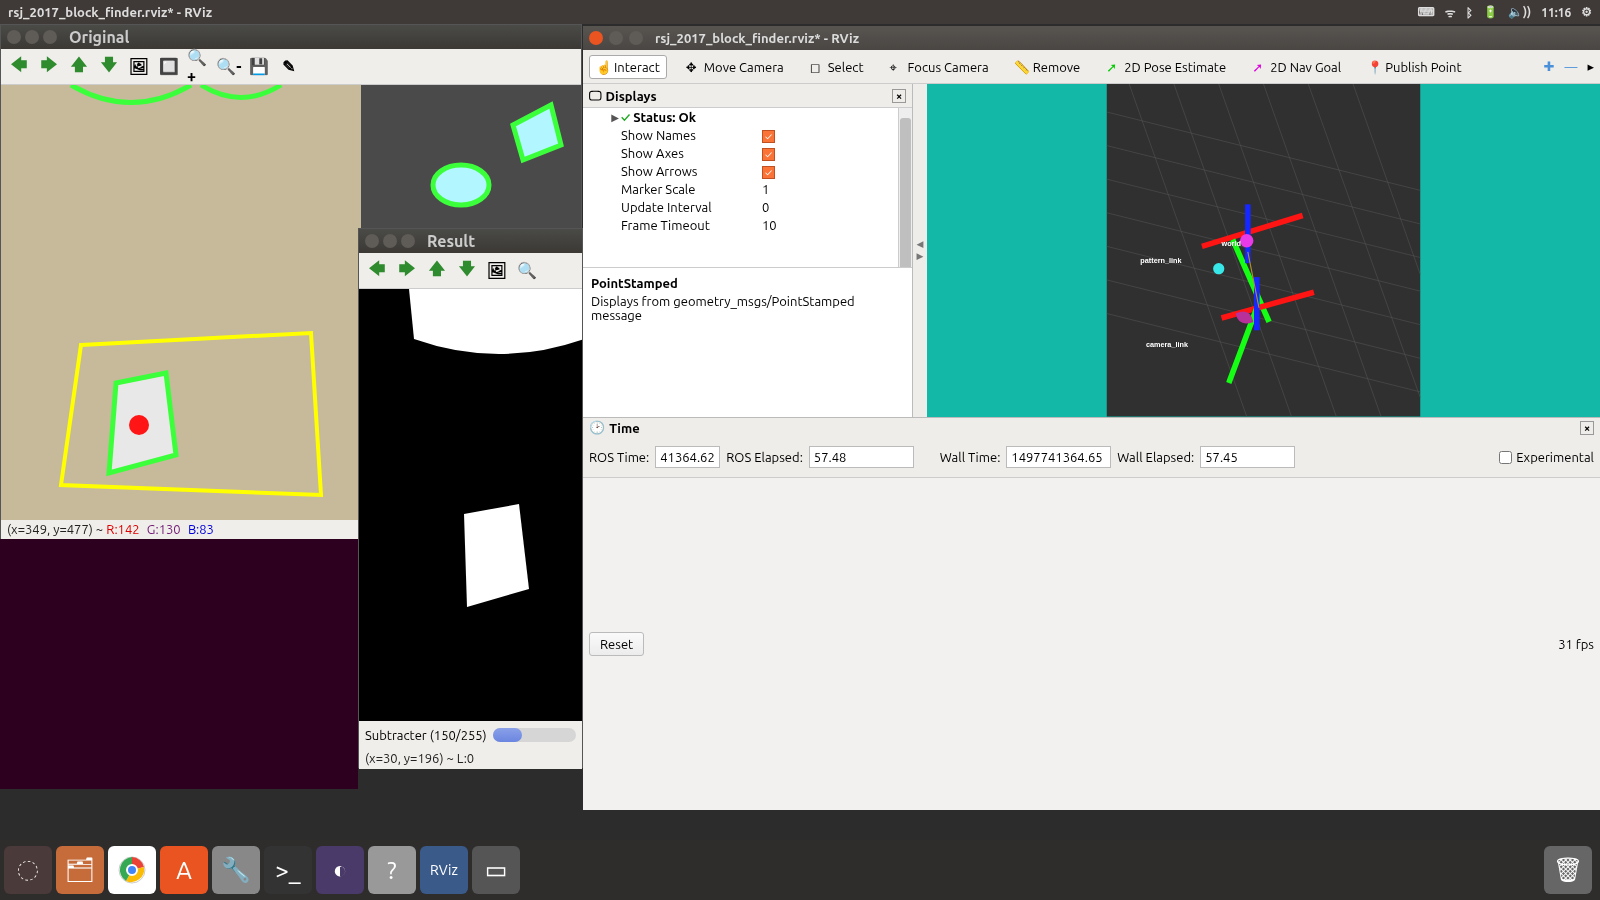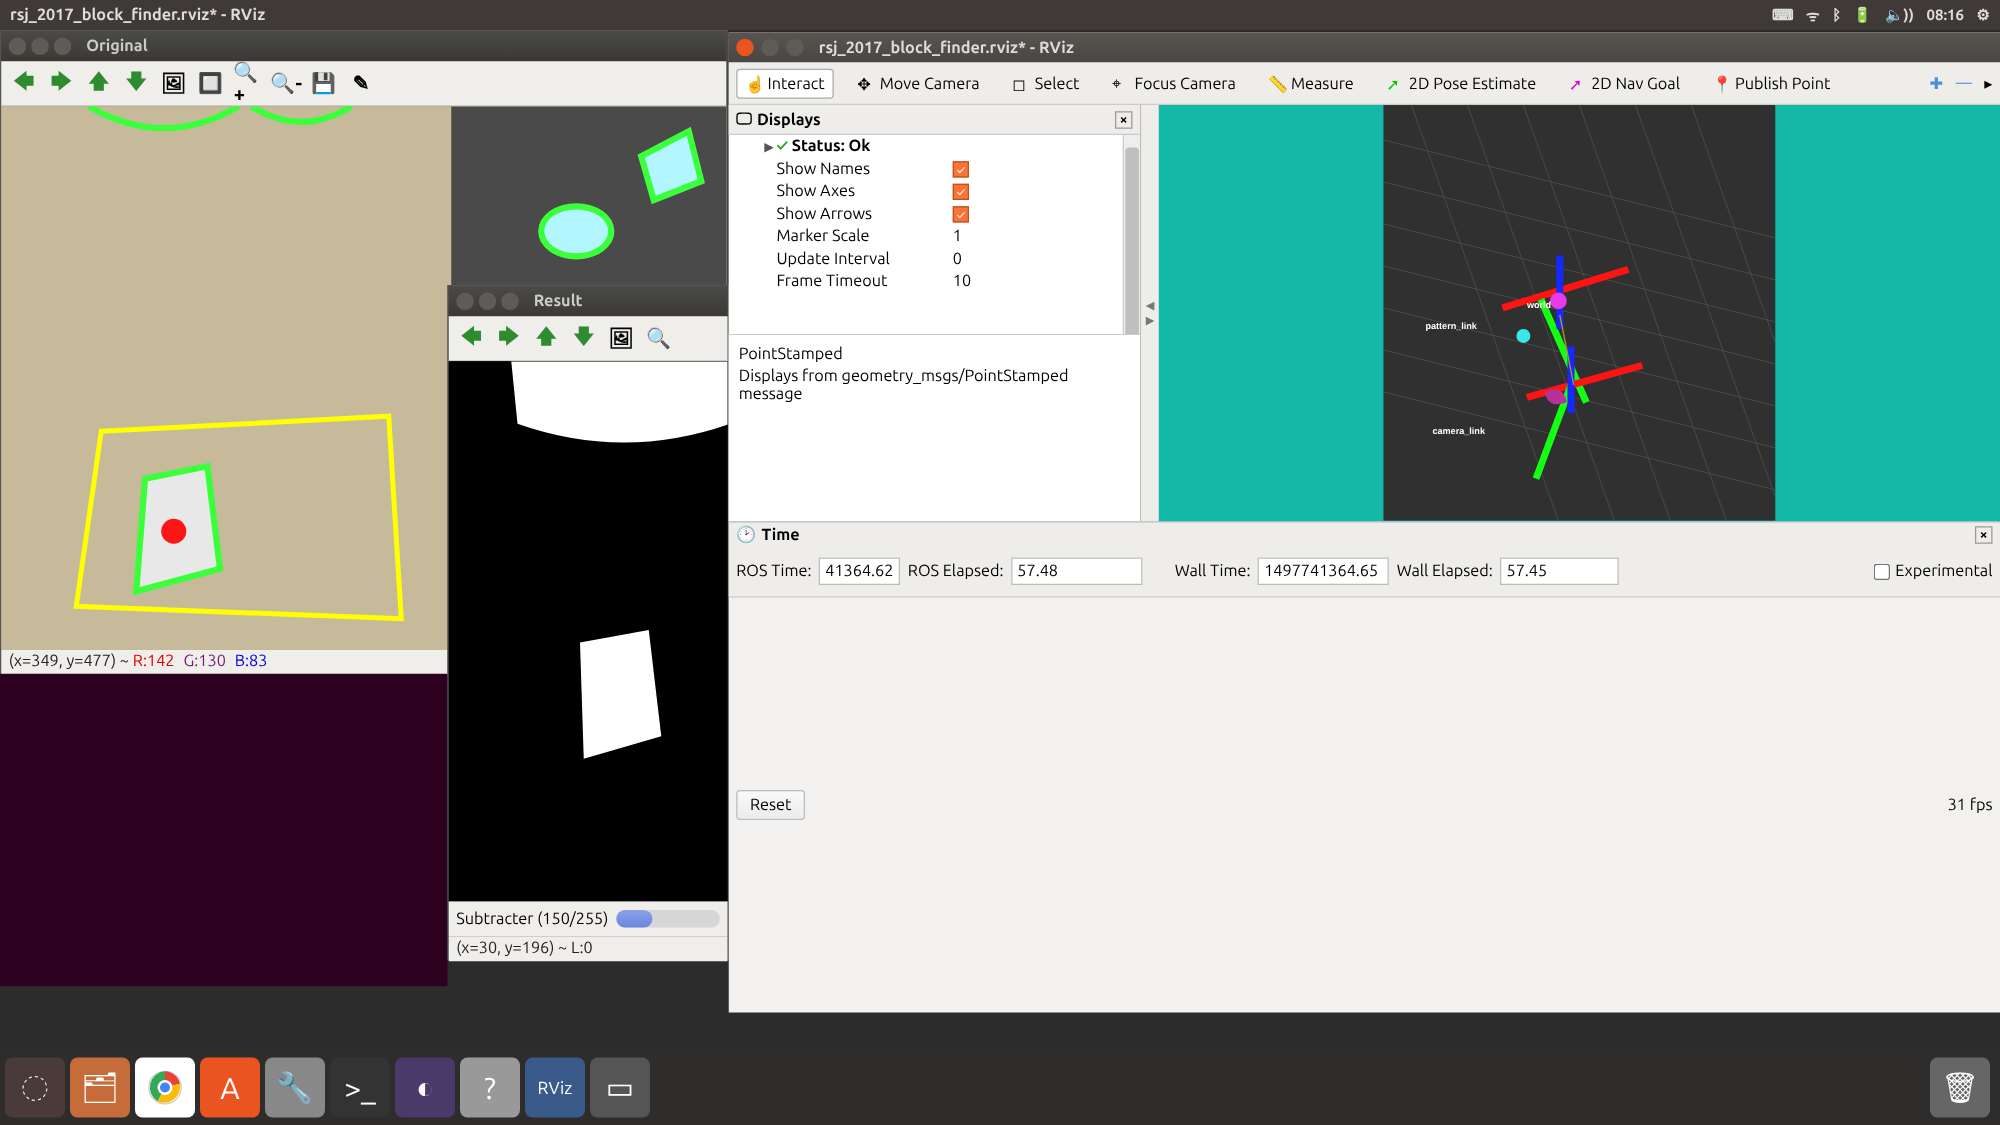--- a/index.html
+++ b/index.html
@@ -9,21 +9,21 @@
 .menubar { position: absolute; top: 0; left: 0; right: 0; height: 24px; background: #3f3a37; color: #ddd; display: flex; align-items: center; padding: 0 8px; font-size: 13px; font-weight: bold; }
 .menubar .title { flex: 1; }
 .menubar .indicators { display: flex; gap: 10px; align-items: center; }
 .menubar .indicators span { font-size: 12px; }
 
 
 .img-window { position: absolute; border: 1px solid #555; background: #444; }
 .img-window .titlebar { height: 24px; background: linear-gradient(#4a4a46,#3c3935); display: flex; align-items: center; padding-left: 6px; gap: 6px; }
 .titlebar .btns { display: flex; gap: 4px; }
 .titlebar .btn { width: 14px; height: 14px; border-radius: 50%; background: #5f5b57; }
-.titlebar .title { color: #ccc; font-weight: bold; font-size: 13px; padding-left: 6px; }
+.titlebar .title { color: #ccc; font-weight: bold; font-size: 16px; padding-left: 6px; }
 
 .img-toolbar { height: 36px; background: #f0eeea; display: flex; align-items: center; gap: 6px; padding: 0 6px; border-bottom: 1px solid #ccc; }
 .img-toolbar .tbtn { width: 24px; height: 24px; display: flex; align-items: center; justify-content: center; font-size: 16px; font-weight: bold; }
 .arrow-left { color: #2e8b2e; } .arrow-right { color: #2e8b2e; } .arrow-up { color: #2e8b2e; } .arrow-down { color: #2e8b2e; }
 
 .img-view { position: relative; background: #c5b898; overflow: hidden; }
 .status-line { height: 20px; background: #f0eeea; color: #222; font-family: monospace; padding: 2px 6px; font-size: 12px; }
 .status-line .r { color: #d00; } .status-line .g { color: #701a75; } .status-line .b { color: #00d; }
 
 
@@ -46,21 +46,21 @@
 .tree { flex: 1; overflow-y: auto; background: #fff; font-size: 12.5px; position: relative;}
 .tree-row { display: flex; align-items: center; height: 18px; padding: 0 4px; }
 .tree-row .indent { display: inline-block; }
 .tree-row .arrow { width: 12px; color: #555; font-size: 10px; text-align:center;}
 .tree-row .label { flex: 1; }
 .tree-row .value { width: 150px; padding-left: 4px; }
 .check { width: 13px; height: 13px; background: #f97436; border: 1px solid #c05020; display: inline-flex; align-items:center; justify-content:center; color:#fff; font-size:10px;}
 .okcheck { color: #2a2; font-weight: bold; margin-right: 3px;}
 
 .desc-panel { height: 150px; background: #fff; border-top: 1px solid #ccc; padding: 8px; font-size: 12.5px;}
-.desc-panel .title { font-weight: normal; margin-bottom: 4px;}
+.desc-panel .title { font-weight: bold; margin-bottom: 4px;}
 
 .btn-row { height: 36px; display: flex; align-items: center; gap: 6px; padding: 4px; border-top: 1px solid #ccc;}
 .btn-row button { flex: 1; height: 26px; background: linear-gradient(#fafafa,#ececec); border: 1px solid #bbb; border-radius: 3px; font-size: 12px;}
 
 .view3d { flex: 1; background: #14b8a6; position: relative; overflow: hidden;}
 
 
 .time-panel { height: 60px; border-top: 1px solid #bbb; background: #efedea; display: flex; flex-direction: column;}
 .time-header { height: 20px; display: flex; align-items: center; padding: 0 6px; gap: 4px; font-weight: bold;}
 .time-header .closex { margin-left: auto; border: 1px solid #999; width:14px;height:14px; text-align:center; line-height:12px; font-size:11px;}
@@ -86,21 +86,21 @@
 <body>
 
 <div class="menubar">
   <span class="title">rsj_2017_block_finder.rviz* - RViz</span>
   <div class="indicators">
     <span>⌨</span>
     <span>ᯤ</span>
     <span>ᛒ</span>
     <span>🔋</span>
     <span>🔈))</span>
-    <span>08:16</span>
+    <span>11:16</span>
     <span>⚙</span>
   </div>
 </div>
 
 <div class="img-window" style="left:0; top:24px; width:582px; height:515px;">
   <div class="titlebar">
     <div class="btns">
       <div class="btn"></div>
       <div class="btn"></div>
       <div class="btn"></div>
@@ -191,21 +191,21 @@
     <div class="tool">
         <span class="ico">◻</span>
         <span>Select</span>
       </div>
     <div class="tool">
         <span class="ico">⌖</span>
         <span>Focus Camera</span>
       </div>
     <div class="tool">
         <span class="ico">📏</span>
-        <span>Measure</span>
+        <span>Remove</span>
       </div>
     <div class="tool">
         <span class="ico" style="color:#0c0">➚</span>
         <span>2D Pose Estimate</span>
       </div>
     <div class="tool">
         <span class="ico" style="color:#d0d">➚</span>
         <span>2D Nav Goal</span>
       </div>
     <div class="tool">

